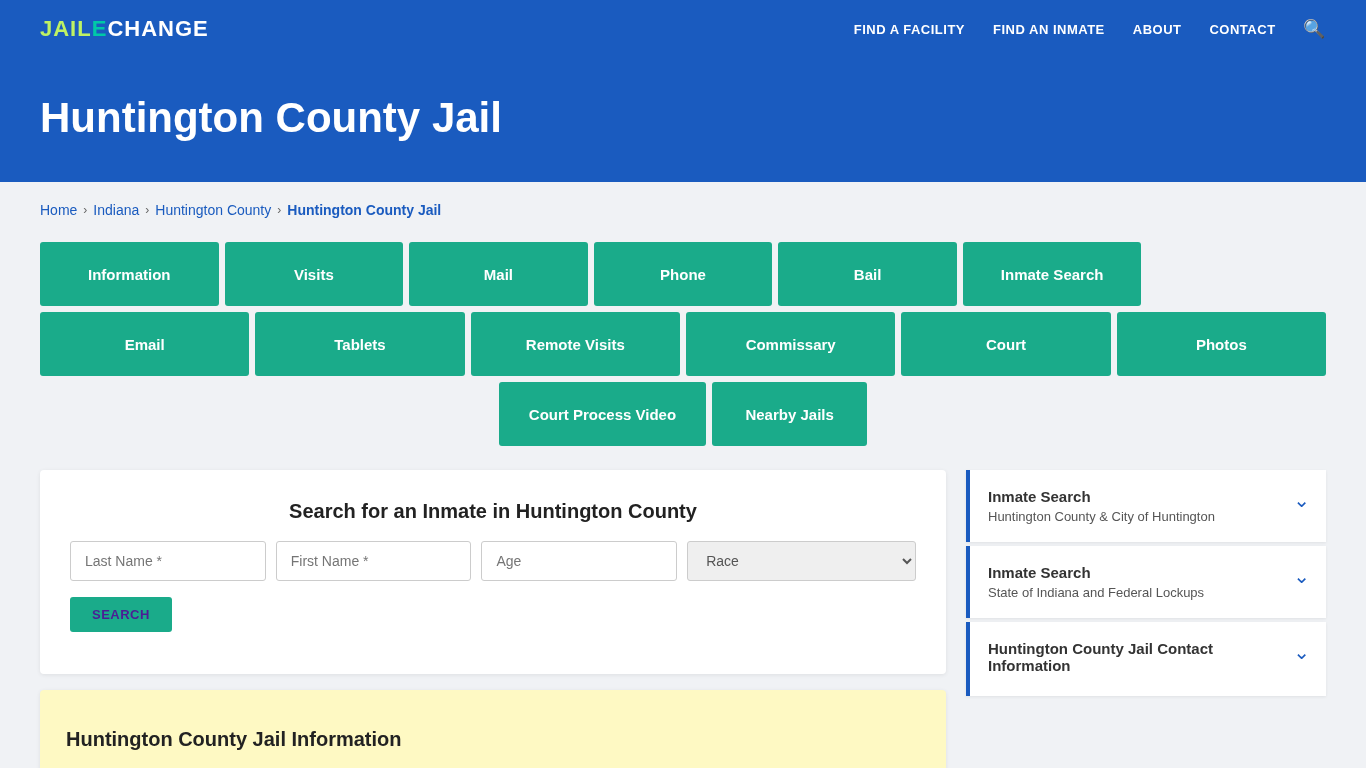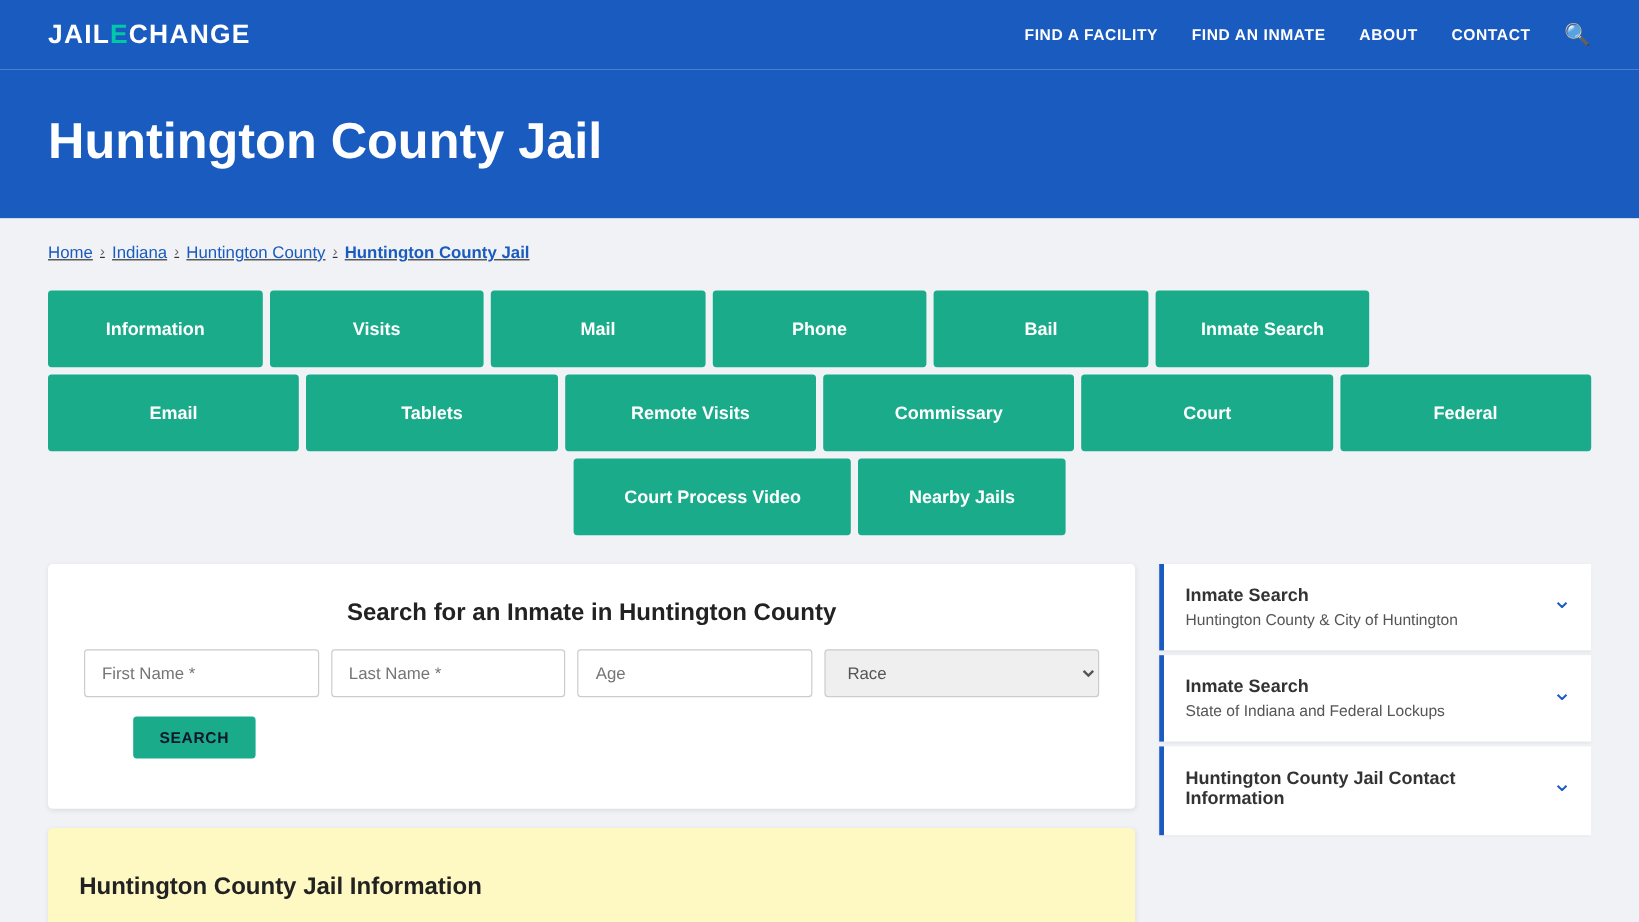--- a/index.html
+++ b/index.html
@@ -16,21 +16,21 @@
     }
     .nav-logo {
       display: flex;
       align-items: center;
       font-size: 22px;
       font-weight: 900;
       color: #fff;
       letter-spacing: 1px;
     }
     .nav-logo span.exchange { color: #fff; }
-    .nav-logo span.jail { color: #ffffff; text-align: right; }
+    .nav-logo span.jail { color: #bef264; text-align: right; }
     .nav-logo span.x-accent { color: #00c9a7; }
     .nav-links {
       display: flex;
       align-items: center;
       gap: 28px;
       list-style: none;
     }
     .nav-links li a {
       color: #fff;
       text-decoration: none;
@@ -58,25 +58,25 @@
 
     
     .main-wrapper {
       background: #f0f2f5;
       padding: 20px 40px 30px 40px;
     }
 
     
     .breadcrumb {
       display: flex;
+      align-items: center;
       gap: 6px;
       font-size: 14px;
       margin-bottom: 24px;
       flex-wrap: wrap;
-      text-decoration: underline;
     }
     .breadcrumb a {
       color: #1a5bbf;
       text-decoration: none;
     }
     .breadcrumb .sep {
       color: #666;
       font-size: 12px;
     }
     .breadcrumb .current {
@@ -115,21 +115,21 @@
       text-align: center;
       min-height: 64px;
       display: flex;
       align-items: center;
       justify-content: center;
     }
     .btn-row3 {
       background: #1aab8a;
       color: #fff;
       border: none;
-      padding: 18px 42px;
+      padding: 18px 30px;
       font-size: 15px;
       font-weight: 600;
       cursor: pointer;
       border-radius: 3px;
       min-height: 64px;
       min-width: 155px;
       display: flex;
       align-items: center;
       justify-content: center;
     }
@@ -169,29 +169,28 @@
       color: #555;
       outline: none;
       flex: 1;
       min-width: 120px;
     }
     .search-form select {
       flex: 1.2;
     }
     .search-btn {
       background: #1aab8a;
-      color: #0f172a;
+      color: #4c1d95;
       border: none;
       padding: 10px 22px;
       font-size: 13px;
       font-weight: 700;
       letter-spacing: 0.5px;
       cursor: pointer;
       border-radius: 3px;
-      margin-left: 41px;
     }
 
     
     .info-section {
       background: #fef9c3;
       border-radius: 4px;
       padding: 38px 26px;
       box-shadow: 0 1px 4px rgba(0,0,0,0.08);
       margin-top: 16px;
     }
@@ -278,36 +277,36 @@
     <button class="grid-btn">Bail</button>
     <button class="grid-btn">Inmate Search</button>
   </div>
 
   <div class="btn-grid-row2">
     <button class="grid-btn">Email</button>
     <button class="grid-btn">Tablets</button>
     <button class="grid-btn">Remote Visits</button>
     <button class="grid-btn">Commissary</button>
     <button class="grid-btn">Court</button>
-    <button class="grid-btn">Federal</button>
+    <button class="grid-btn">Photos</button>
   </div>
 
   <div class="btn-grid-row3">
     <button class="btn-row3">Court Process Video</button>
     <button class="btn-row3">Nearby Jails</button>
   </div>
 
   <div class="lower-section">
 
     <div>
       <div class="search-panel">
         <h2>Search for an Inmate in Huntington County</h2>
         <div class="search-form">
+          <input type="text" placeholder="Last Name *" style="">
           <input type="text" placeholder="First Name *" style="">
-          <input type="text" placeholder="Last Name *" style="">
           <input type="text" placeholder="Age" style="">
           <select>
             <option>Race</option>
             <option>White</option>
             <option>Black</option>
             <option>Hispanic</option>
             <option>Asian</option>
             <option>Other</option>
           </select>
         </div>

